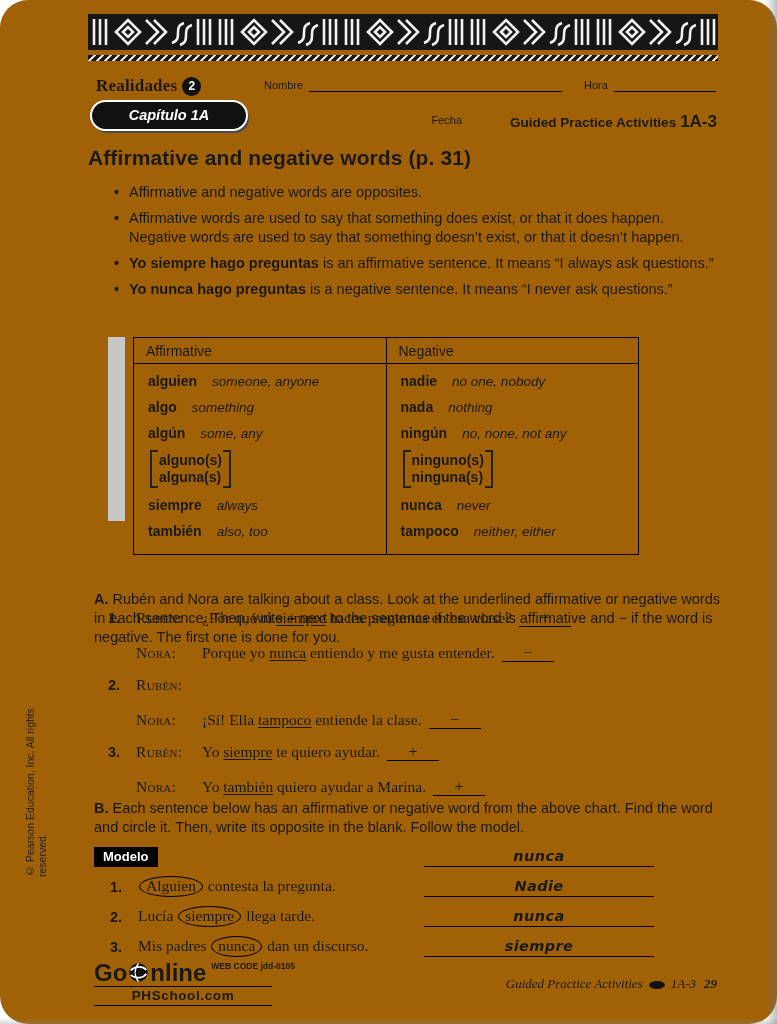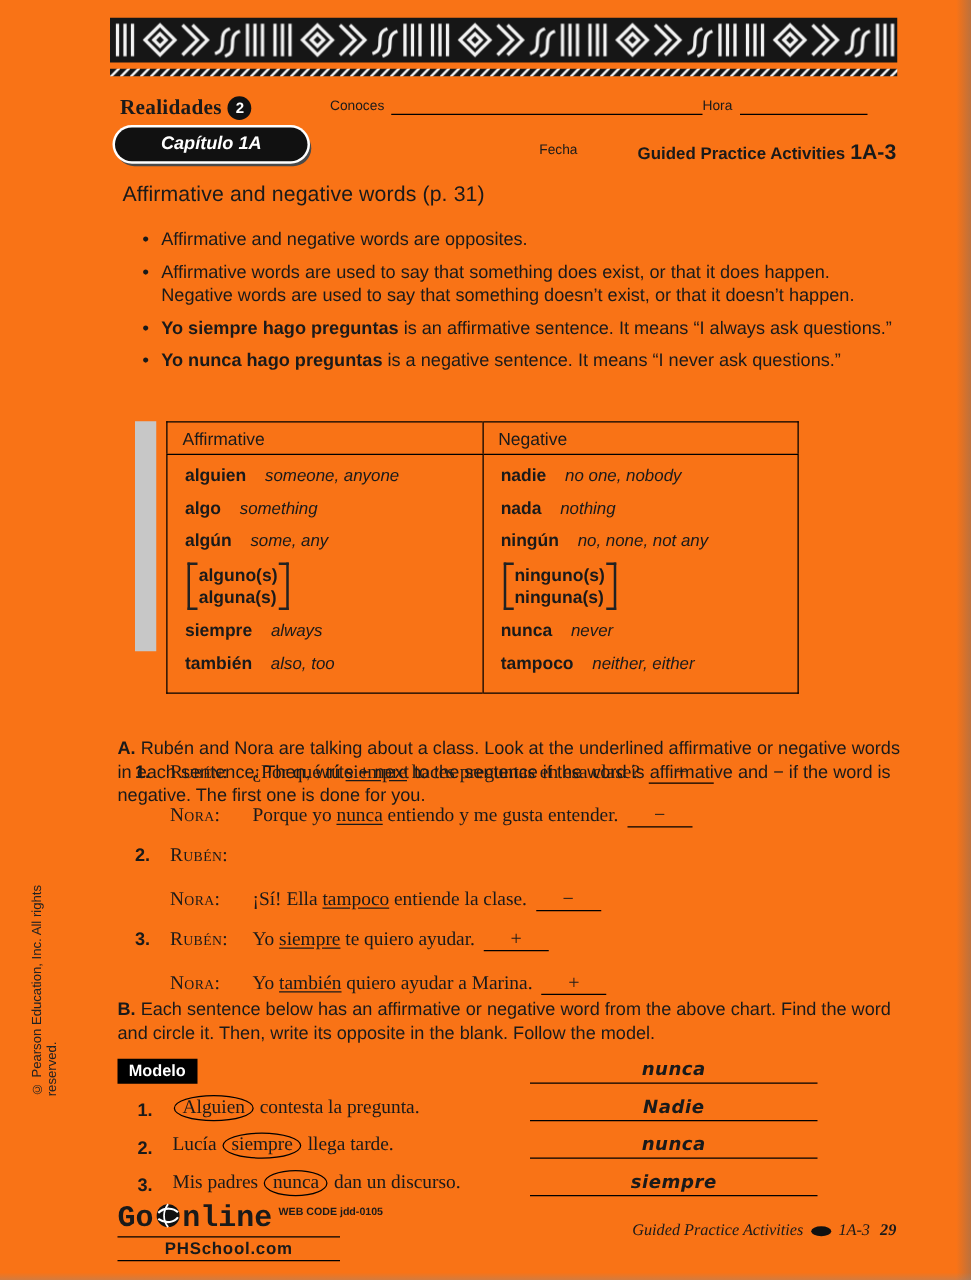--- a/index.html
+++ b/index.html
@@ -1,51 +1,51 @@
 <!DOCTYPE html>
 <html><head>
 <meta charset="utf-8">
 <style>
   * { box-sizing: border-box; margin: 0; padding: 0; }
   html,body { width:777px; height:1024px; }
   body {
     font-family: "Liberation Sans", sans-serif;
     background:#fff; color:#1a1a1a; position:relative; overflow:hidden;
   }
-  .page { position:absolute; inset:0; background:#f97316; }
+  .page { position:absolute; inset:0; background:#a16207;border-radius:28px; }
   .scan-edge { position:absolute; right:0; top:0; width:12px; height:100%;
     background:linear-gradient(to right, rgba(255,255,255,0), rgba(110,110,110,0.45)); }
   .scan-edge-bottom { position:absolute; left:0; bottom:0; width:100%; height:6px;
     background:linear-gradient(to bottom, rgba(255,255,255,0), rgba(140,140,140,0.35)); }
 
   
   .banner { position:absolute; left:88px; top:14px; width:630px; height:48px; }
 
   
   .brand { position:absolute; left:96px; top:76px; white-space:nowrap; }
   .brand-name { font-family:"Liberation Serif", serif; font-weight:700; font-size:17px; letter-spacing:0.2px; }
   .level-badge { display:inline-block; width:19px; height:19px; background:#111; color:#fff;
     border-radius:50%; text-align:center; line-height:19px; font-size:12px; font-weight:700;
     margin-left:5px; position:relative; top:-1px; }
   .field { position:absolute; display:flex; align-items:flex-end; gap:6px; }
   .field-label { font-size:11px; padding-bottom:1px; }
   .field-line { flex:1; border-bottom:1.2px solid #000; height:14px; }
   .f-nombre { left:264px; top:78px; width:298px; }
-  .f-hora   { left:562px; top:78px; width:132px; }
+  .f-hora   { left:584px; top:78px; width:132px; }
   .f-fecha  { left:264px; top:114px; width:198px;flex-direction:column; }
   .capitulo { position:absolute; left:92px; top:102px; width:154px; height:27px;
     background:#111; color:#fff; border-radius:14px; text-align:center; line-height:26px;
     font-weight:700; font-style:italic; font-size:14.5px;
     box-shadow: 0 0 0 2px #fff, 2px 3px 0 1px #4a4a4a; }
   .gpa { position:absolute; left:430px; top:112px; width:287px; text-align:right; }
   .gpa-title { font-weight:700; font-size:13.5px; }
   .gpa-code  { font-weight:700; font-size:17px; margin-left:4px; }
 
   
-  .title { position:absolute; left:98px; top:146px; font-size:17px; font-weight:400; letter-spacing:0.1px; }
+  .title { position:absolute; left:88px; top:146px; font-size:21px; font-weight:700; letter-spacing:0.1px; }
   .bullets { position:absolute; left:112px; top:183px; width:606px; list-style:none; }
   .bullets li { position:relative; padding-left:17px; font-size:14.5px; line-height:19px; margin-bottom:7px; }
   .bullets li::before { content:"•"; position:absolute; left:2px; top:0; font-weight:700; }
   .b-bold { font-weight:700; }
 
   
   .gray-strip { position:absolute; left:108px; top:337px; width:17px; height:184px; background:#c7c7c7; }
   .vocab { position:absolute; left:133px; top:337px; width:506px; border:1.2px solid #000;
     border-collapse:collapse; table-layout:fixed; }
   .vocab td { width:50%; vertical-align:top; }
@@ -77,34 +77,34 @@
   .dspeaker { width:66px; flex:none; font-variant:small-caps; letter-spacing:0.3px; }
   .dtext { flex:1; }
   .uword { text-decoration:underline; text-underline-offset:2px; }
   .blank { display:inline-block; min-width:52px; border-bottom:1.1px solid #000;
     text-align:center; margin-left:7px; line-height:17px; }
   .ans { font-family:"Liberation Serif",serif; font-size:16px; }
 
   
   .exb { position:absolute; left:94px; top:846px; width:560px; font-family:"Liberation Serif",serif; font-size:15.5px; }
   .brow { display:flex; align-items:flex-end; margin-bottom:9px; }
-  .bleft { width:330px; flex:none; display:flex; align-items:flex-end; }
+  .bleft { width:330px; flex:none; display:flex; align-items:center; }
   .brow.item .bleft { padding-left:16px; }
   .bnum { width:28px; flex:none; font-family:"Liberation Sans",sans-serif; font-weight:700; font-size:14.5px; }
   .modelo-badge { background:#000; color:#fff; font-family:"Liberation Sans",sans-serif;
     font-weight:700; font-size:13px; padding:2px 9px 3px; margin-right:14px; flex:none; }
   .circled { display:inline-block; border:1.4px solid #000; border-radius:50%;
     padding:0 6px 1px; margin:0 1px; }
   .bline { flex:1; border-bottom:1.2px solid #000; text-align:center; line-height:19px; height:21px; }
   .hand { font-family:"DejaVu Sans", sans-serif; font-style:italic; font-weight:700; font-size:14.5px; letter-spacing:0.4px; }
 
   
   .golink { position:absolute; left:94px; top:960px; width:178px; }
   .gorow { display:flex; align-items:flex-end; gap:5px; padding-bottom:1px; }
-  .gotext { font-family:Liberation Mono, monospace; font-weight:700; font-size:24px; line-height:24px; white-space:nowrap; }
+  .gotext { font-family:Liberation Sans, sans-serif; font-weight:700; font-size:24px; line-height:24px; white-space:nowrap; }
   .globe { position:relative; top:2px; margin:0 1px; }
   .webcode { font-size:8.5px; font-weight:700; line-height:10px; padding-bottom:14px; white-space:nowrap; }
   .phs { border-top:1.6px solid #000; border-bottom:1.6px solid #000; text-align:center;
     font-weight:700; font-size:13.5px; letter-spacing:0.6px; padding:1px 0 2px; }
   .fright { position:absolute; left:360px; top:976px; width:357px; text-align:right;
     font-family:"Liberation Serif",serif; font-style:italic; font-size:13px; white-space:nowrap; }
   .oval { display:inline-block; width:16px; height:8px; background:#111; border-radius:50%;
     margin:0 6px 1px; vertical-align:middle; }
   .fpage { font-weight:700; font-size:13px; margin-left:8px; }
 
@@ -144,21 +144,21 @@
       <rect x="0" y="0" width="630" height="36" fill="url(#trib)"></rect>
       <rect x="0" y="41" width="630" height="6" fill="url(#stripes)"></rect>
     </svg>
   </div>
 
   <div class="brand">
     <span class="brand-name">Realidades</span><span class="level-badge">2</span>
   </div>
 
   <div class="field f-nombre">
-    <span class="field-label">Conoces</span>
+    <span class="field-label">Nombre</span>
     <span class="field-line"></span>
   </div>
   <div class="field f-hora">
     <span class="field-label">Hora</span>
     <span class="field-line"></span>
   </div>
   <div class="field f-fecha">
     <span class="field-label">Fecha</span>
     <span class="field-line"></span>
   </div>

